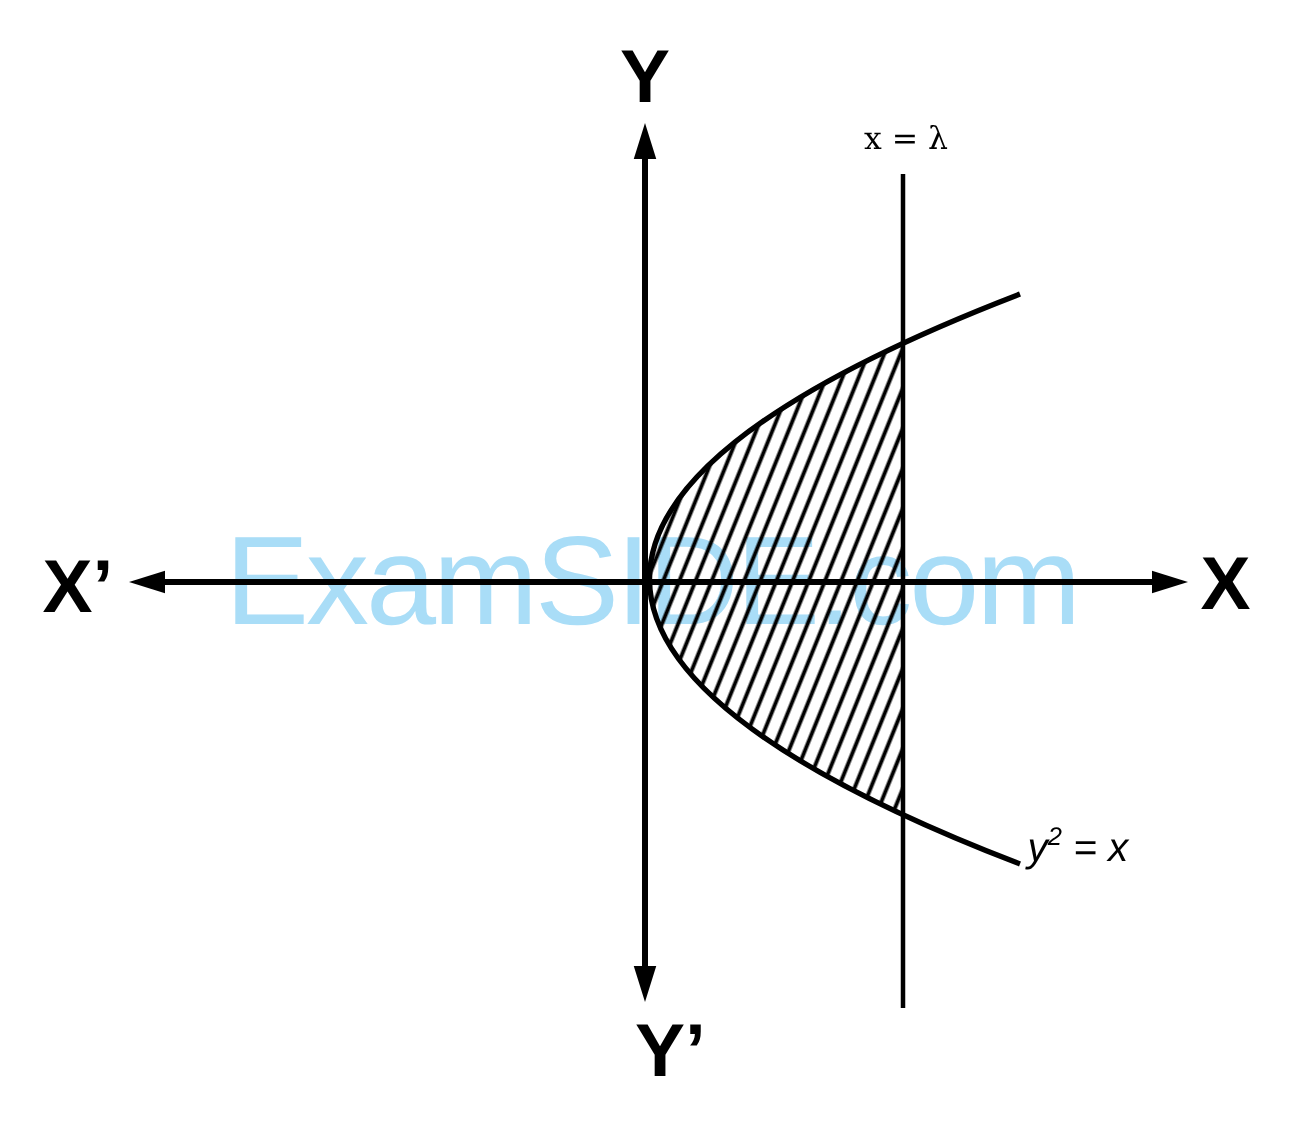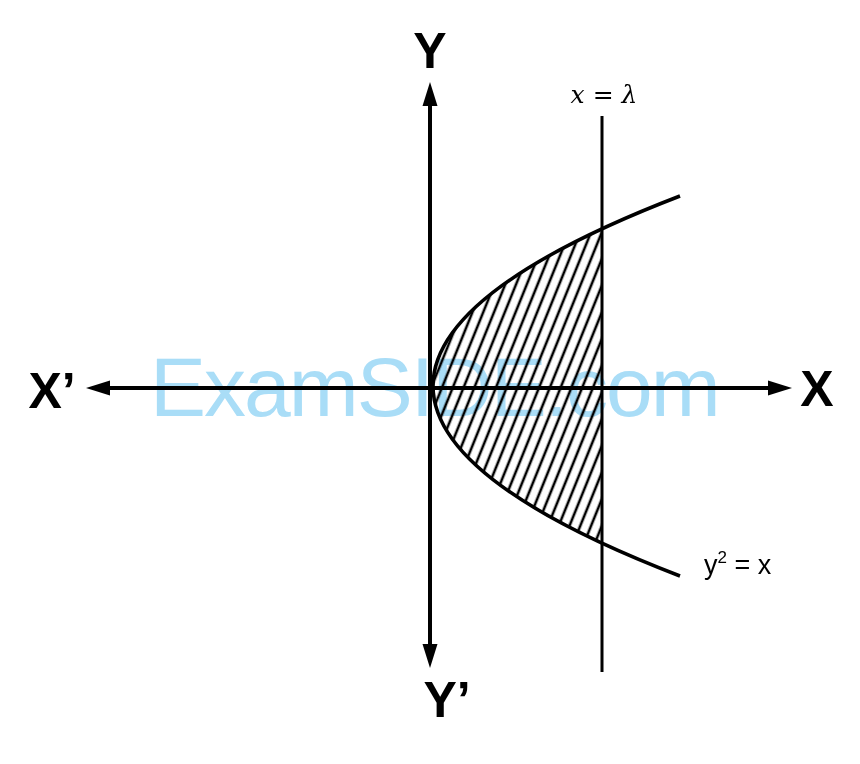--- a/index.html
+++ b/index.html
@@ -43,36 +43,36 @@
   .lbl-y  { left: 430px; top: 26px;  }
   .lbl-yp { left: 447px; top: 675px; }
   .lbl-xp { left: 52px;  top: 366px; }
   .lbl-x  { left: 817px; top: 364px; }
   .line-label {
     position: absolute;
     left: 604px;
     top: 82px;
     transform: translateX(-50%);
     font-family: "DejaVu Serif", serif;
-    font-style: italic;
-    font-size: 25px;
+    font-size: 21px;
     line-height: 1;
     color: #000000;
     z-index: 3;
     white-space: nowrap;
   }
   .curve-label {
     position: absolute;
-    left: 704px;
+    left: 685px;
     top: 552px;
     font-size: 27px;
     line-height: 1;
     color: #000000;
     z-index: 3;
     white-space: nowrap;
+    font-style: italic;
   }
   .curve-label .sup {
     font-size: 17px;
     position: relative;
     top: -11px;
   }
 </style>
 </head>
 <body>
 

